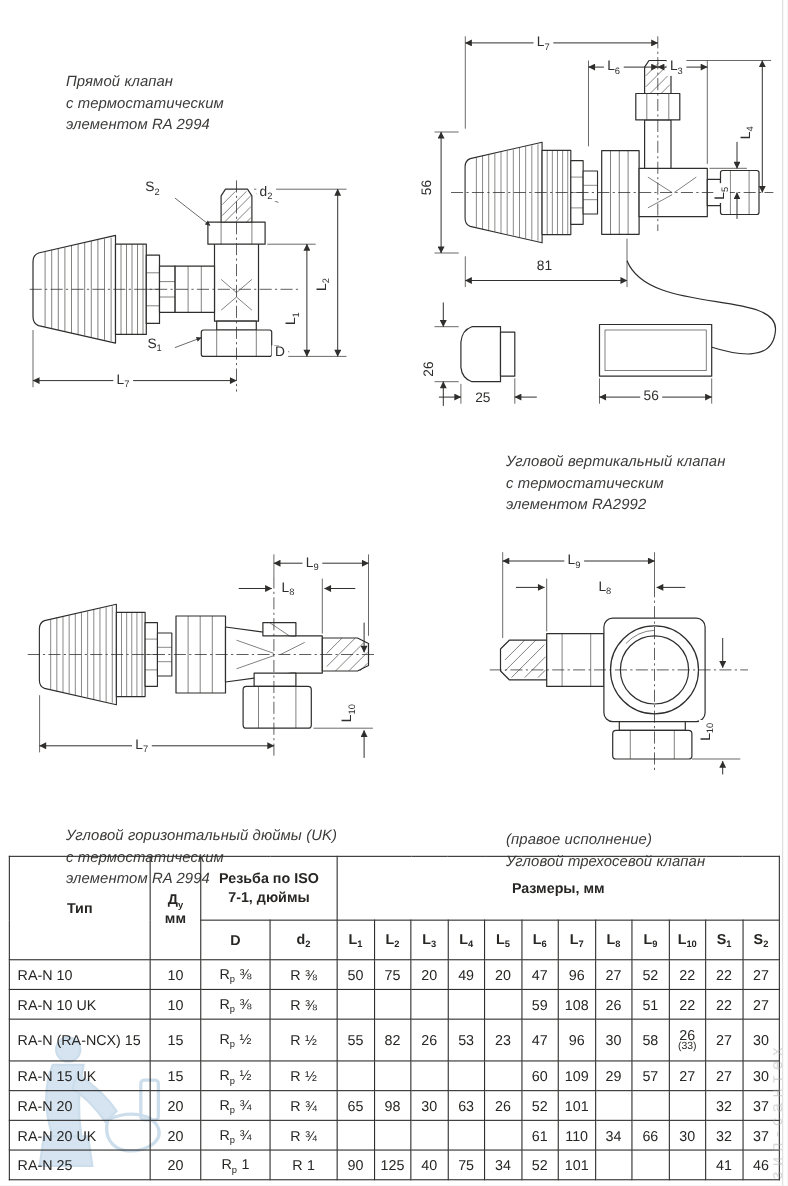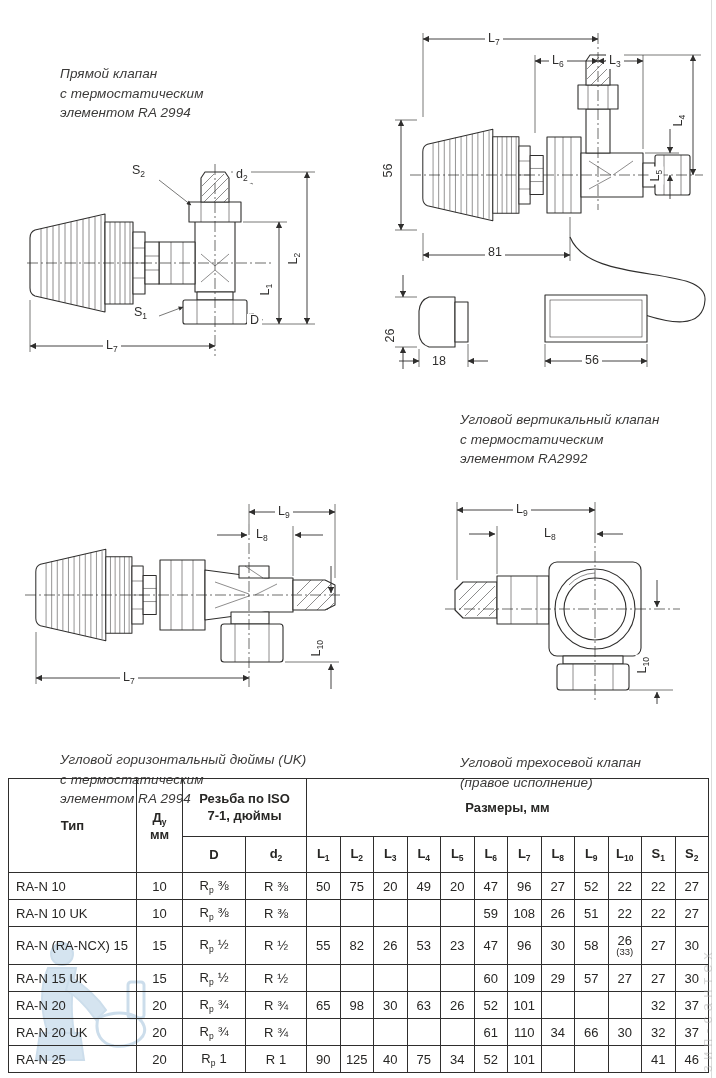--- a/index.html
+++ b/index.html
@@ -244,25 +244,25 @@
       <rect class="thin" x="165" y="275" width="92" height="37" fill="none"></rect>
 
       <line class="ext" x1="160" y1="319" x2="160" y2="342"></line>
       <line class="ext" x1="262" y1="319" x2="262" y2="342"></line>
       <line class="dl" x1="160" y1="336" x2="262" y2="336" marker-start="url(#m2)" marker-end="url(#m2)"></line>
     </svg>
     <span class="dim" style="left:100px;top:7px;"><span>L</span><sub>7</sub></span>
     <span class="dim" style="left:164px;top:29px;"><span>L</span><sub>6</sub></span>
     <span class="dim" style="left:221px;top:29px;"><span>L</span><sub>3</sub></span>
     <span class="dim rot" style="left:9px;top:143px;">56</span>
-    <span class="dim" style="left:100px;top:221px;">81</span>
+    <span class="dim" style="left:100px;top:210px;">81</span>
     <span class="dim rot" style="left:301px;top:90px;"><span>L</span><sub>4</sub></span>
     <span class="dim rot" style="left:278px;top:145px;"><span>L</span><sub>5</sub></span>
     <span class="dim rot" style="left:11px;top:308px;">26</span>
-    <span class="dim" style="left:44px;top:330px;">18</span>
+    <span class="dim" style="left:44px;top:330px;">25</span>
     <span class="dim" style="left:197px;top:329px;">56</span>
   </div>
 
   <div class="caption" style="left:460px;top:410px;">
     <span>Угловой вертикальный клапан</span>
     <span>с термостатическим</span>
     <span>элементом RA2992</span>
   </div>
 
   <div class="fig" style="left:25px;top:490px;width:320px;height:208px;">
@@ -380,22 +380,22 @@
     <span class="dim" style="left:96px;top:37px;"><span>L</span><sub>8</sub></span>
     <span class="dim rot" style="left:205px;top:172px;"><span>L</span><sub>10</sub></span>
   </div>
 
   <div class="caption" style="left:60px;top:750px;">
     <span>Угловой горизонтальный дюймы (UK)</span>
     <span>с термостатическим</span>
     <span>элементом RA 2994</span>
   </div>
   <div class="caption" style="left:460px;top:753px;">
+    <span>(правое исполнение)</span>
     <span>Угловой трехосевой клапан</span>
-    <span>(правое исполнение)</span>
   </div>
 
   <svg class="wm-fig" viewBox="0 0 152 138">
     <g fill="#adcbe2" stroke="#9bbdd8" stroke-width="2">
       <circle cx="52" cy="16" r="11"></circle>
       <path d="M38,30 C30,48 30,72 38,95 L64,95 C60,70 62,48 66,30 Z"></path>
       <path d="M60,38 C75,48 88,60 96,72 L86,82 C76,68 66,58 56,52 Z"></path>
       <path d="M30,95 L70,95 L74,122 L26,122 Z"></path>
       <path d="M88,80 C110,70 130,76 134,88 C138,100 122,110 104,108 C92,106 84,96 88,80 Z" fill="none" stroke-width="3"></path>
       <rect x="118" y="44" width="16" height="36" rx="3" fill="none" stroke-width="3"></rect>

